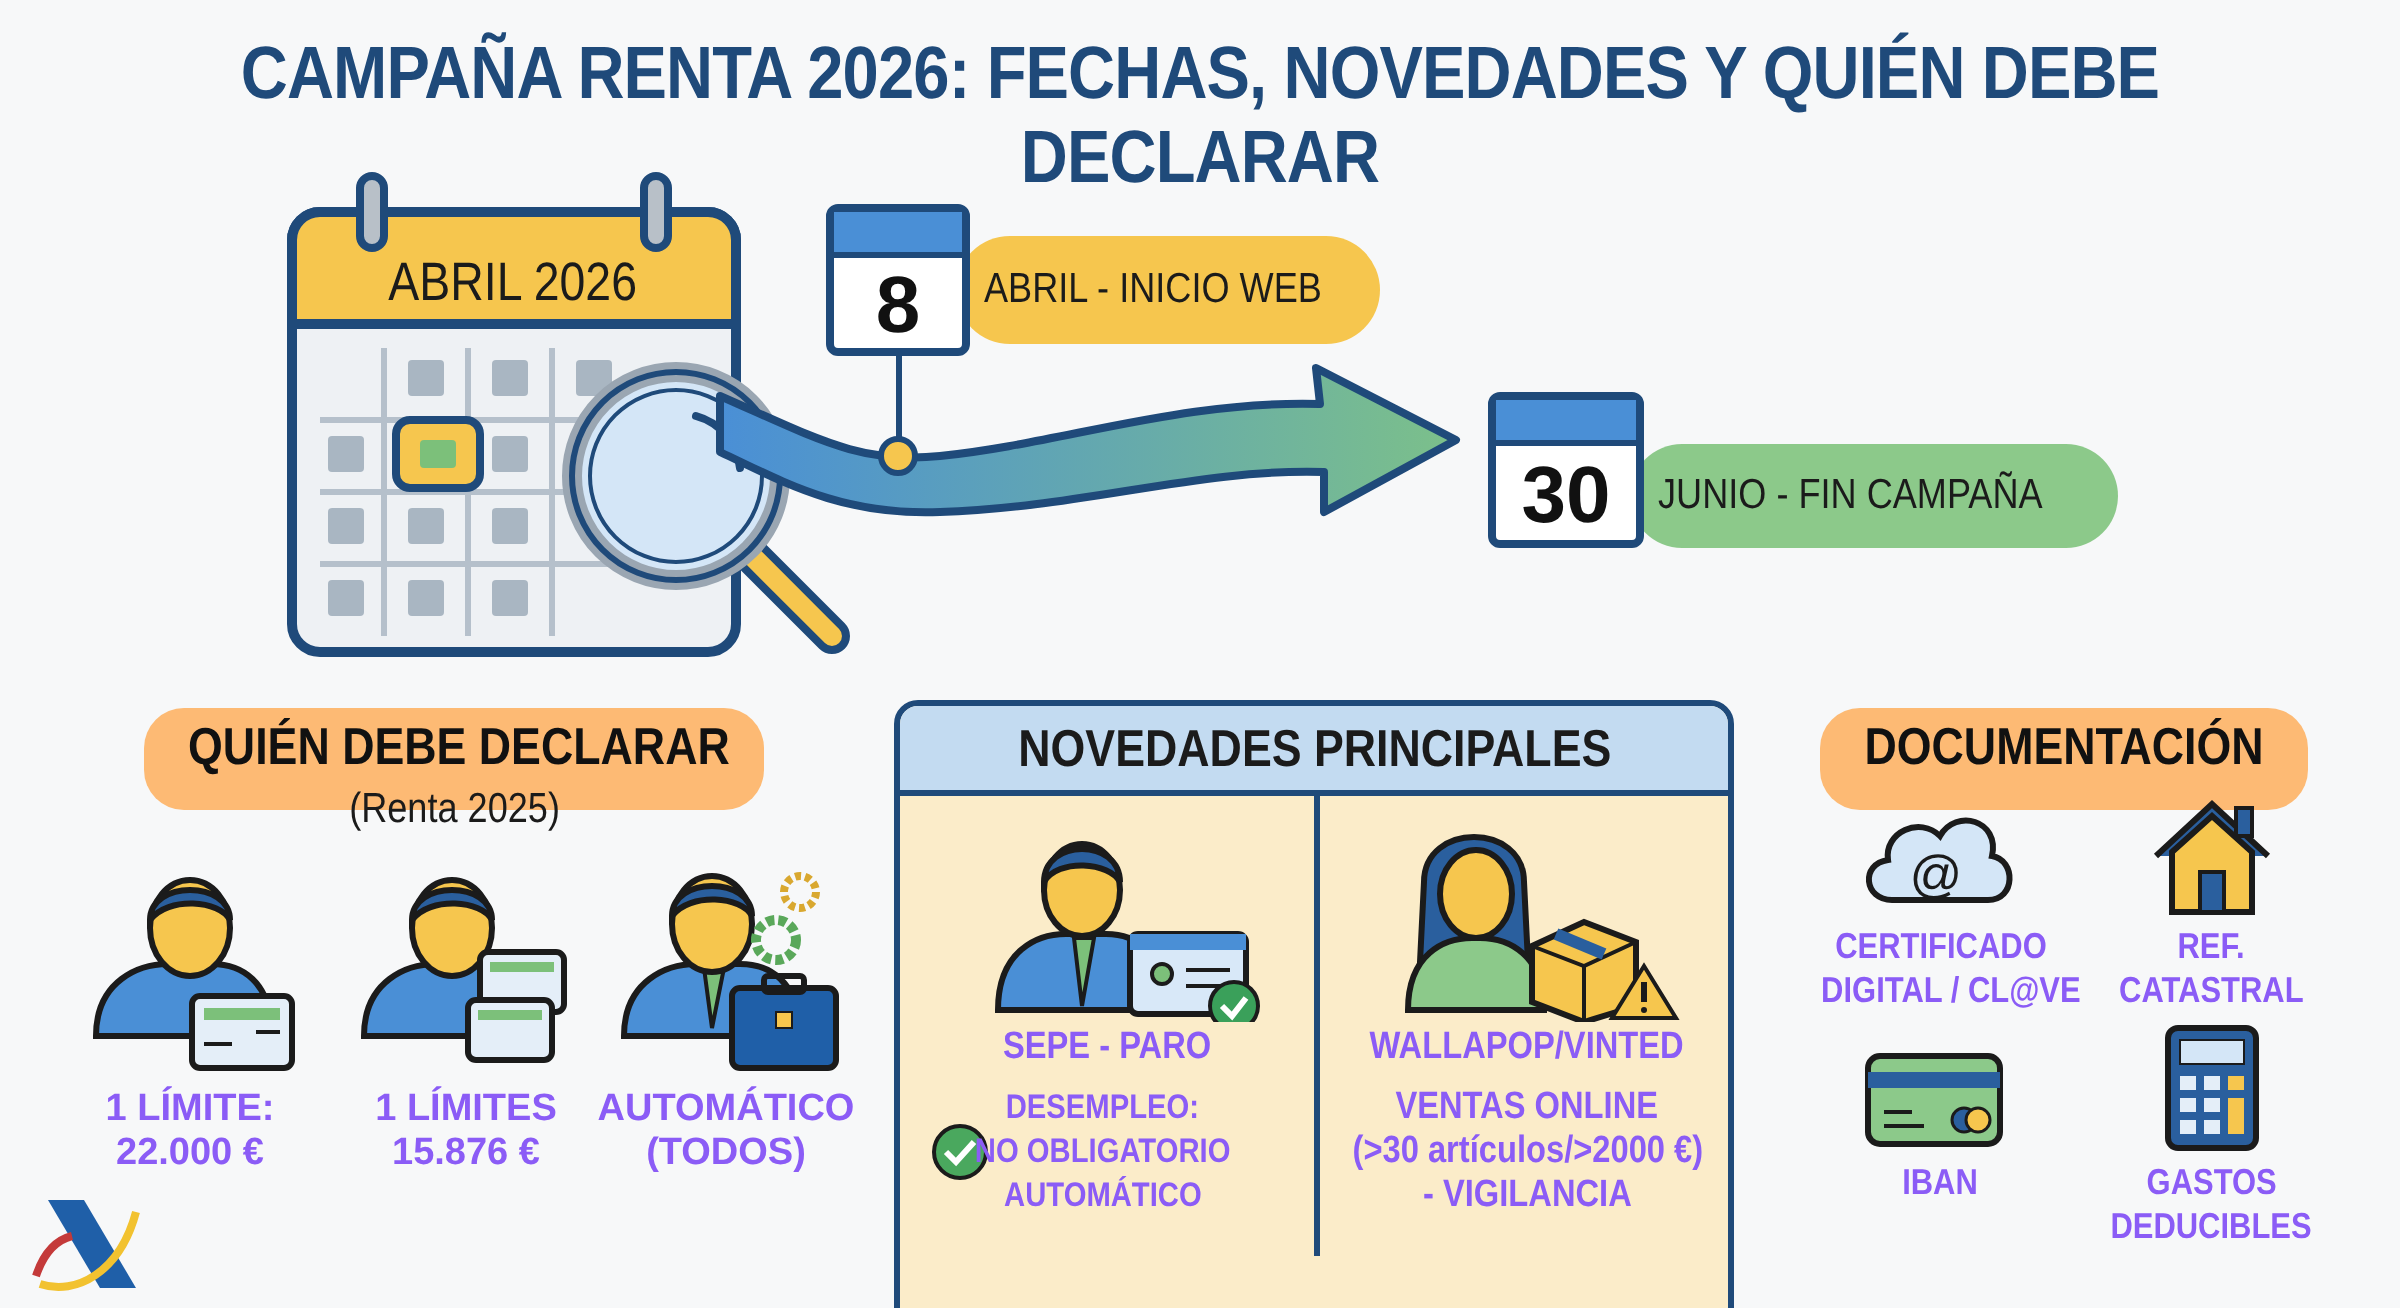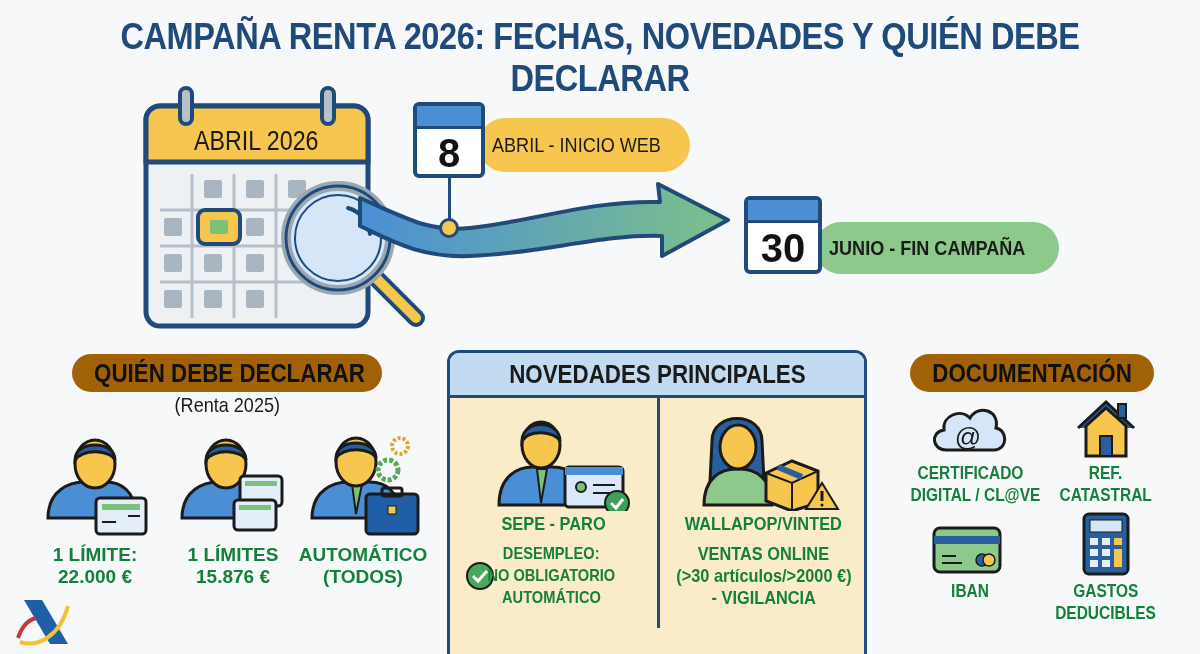--- a/index.html
+++ b/index.html
@@ -19,32 +19,32 @@
   .bold { font-weight:normal; }
   .cond { display:inline-block; transform:scaleX(0.86); transform-origin:center; white-space:nowrap; }
   .pill-y {
     left:478px; top:118px; width:212px; height:54px; background:#f6c64e;
     border-radius:27px; display:flex; align-items:center; padding-left:14px; box-sizing:border-box;
     font-weight:normal; font-size:21px;
   }
   .pill-g {
     left:815px; top:222px; width:244px; height:52px; background:#8cc98a;
     border-radius:26px; display:flex; align-items:center; padding-left:14px; box-sizing:border-box;
-    font-weight:bold; font-size:21px;
+    font-weight:normal; font-size:21px;
   }
   .mini-cal {
     background:#fff; border:4px solid #1f4a7a; border-radius:6px; box-sizing:border-box;
   }
   .mini-cal .top { height:20px; background:#4a8fd6; border-bottom:3px solid #1f4a7a; }
   .mini-cal .num { text-align:center; font-weight:bold; color:#111; }
   .section-pill {
-    background:#a16207; border-radius:20px; text-align:center; font-weight:bold;
-    font-size:26px; height:38px; line-height:38px; color:#111;
-  }
-  .label { text-align:center; font-weight:bold; font-size:19px; line-height:22px; color:#15803d; }
+    background:#fdba74; border-radius:20px; text-align:center; font-weight:bold;
+    font-size:26px; height:51px; line-height:38px; color:#111;
+  }
+  .label { text-align:center; font-weight:bold; font-size:19px; line-height:22px; color:#8b5cf6; }
   .nov-box {
     left:447px; top:350px; width:420px; height:324px; border:3px solid #1f4a7a;
     border-radius:12px; background:#fbecc9; box-sizing:border-box; overflow:hidden;
   }
   .nov-head {
     height:42px; background:#c3dbf1; border-bottom:3px solid #1f4a7a; text-align:center;
     font-weight:bold; font-size:26px; line-height:42px;
   }
   .nov-div { position:absolute; left:207px; top:45px; width:3px; height:230px; background:#1f4a7a; }
 </style>

